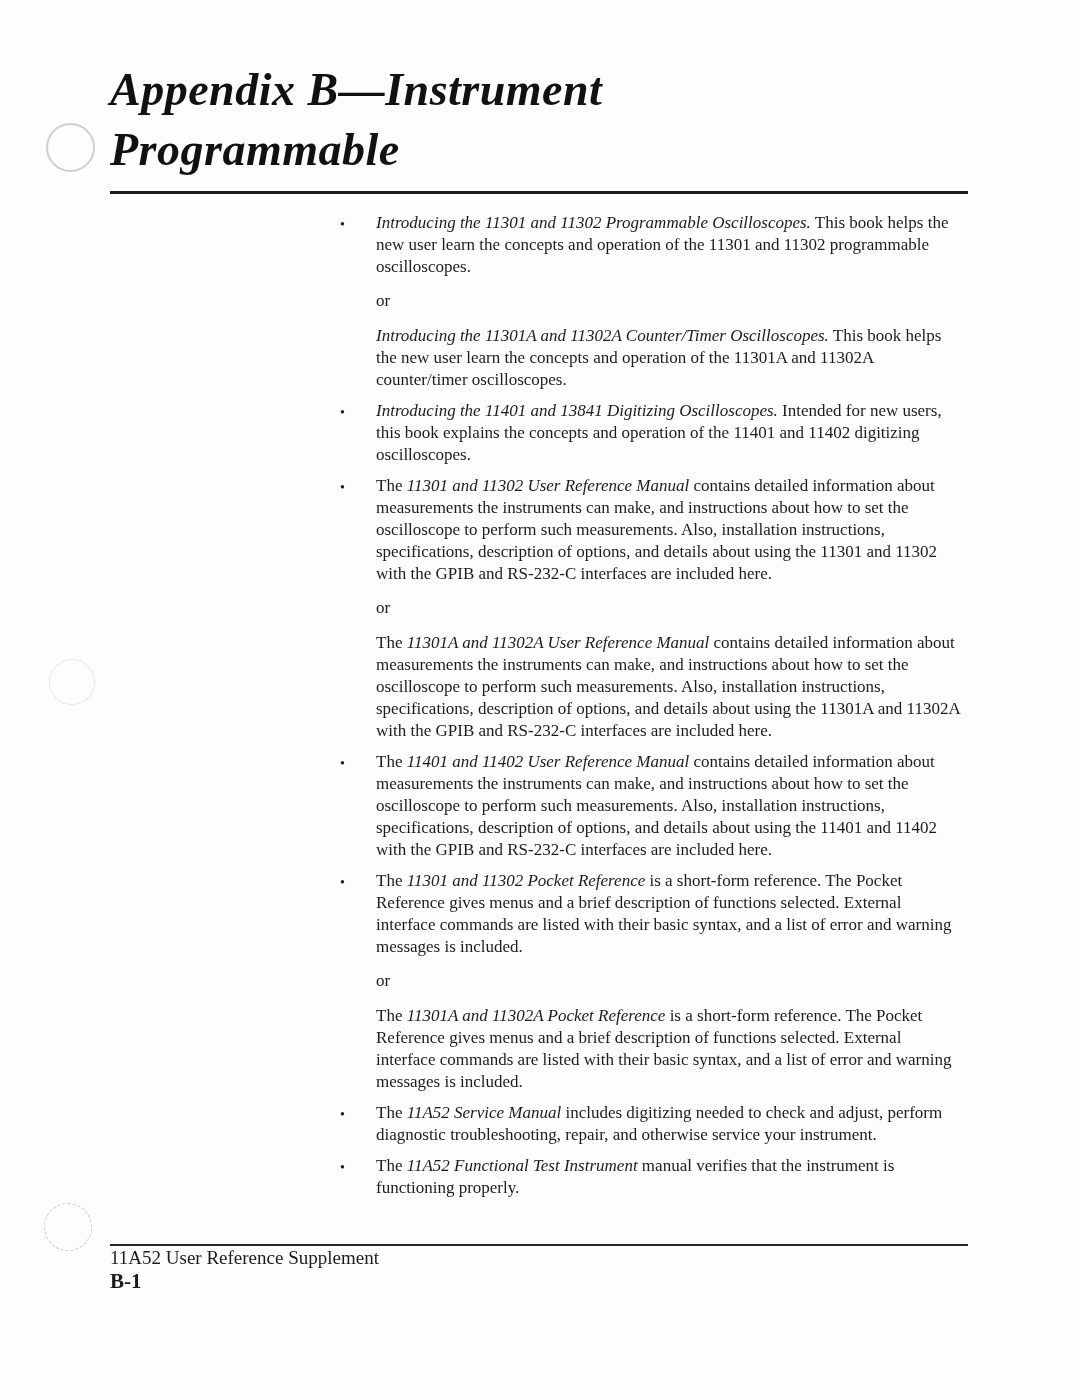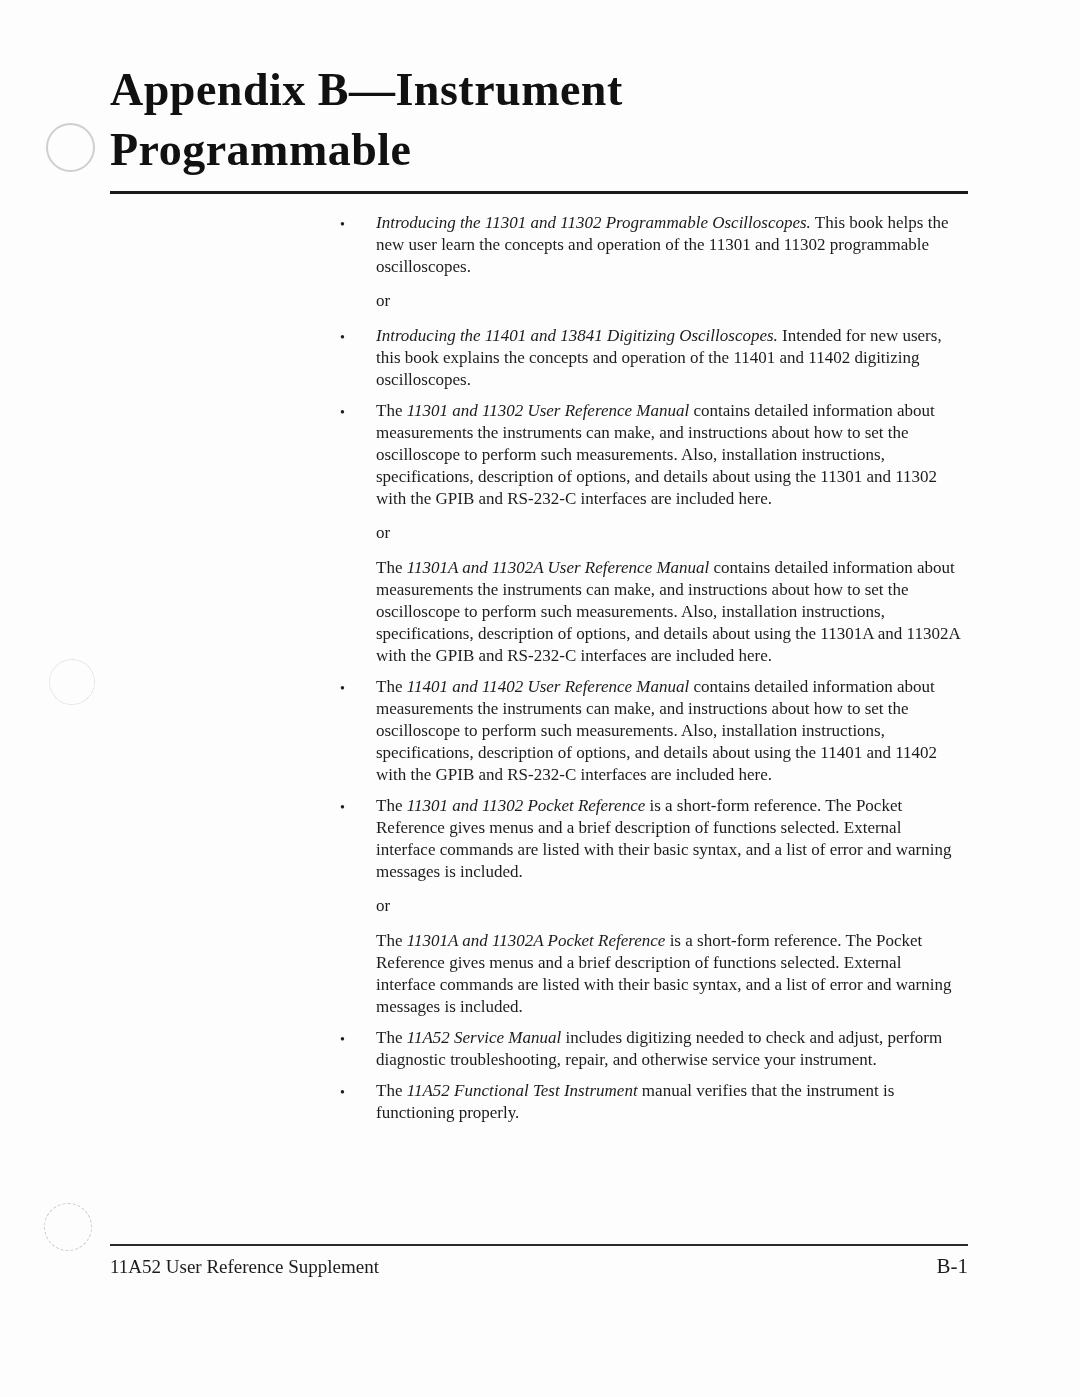--- a/index.html
+++ b/index.html
@@ -25,20 +25,21 @@
   }
   .hole-1 { left: 46px; top: 123px; width: 45px; height: 45px; border: 2px solid rgba(150,150,150,0.45); }
   .hole-2 { left: 49px; top: 659px; width: 44px; height: 44px; border: 1px dotted rgba(170,170,170,0.55); }
   .hole-3 { left: 44px; top: 1203px; width: 46px; height: 46px; border: 1px dashed rgba(160,160,160,0.55); }
 
   .doc-header {
     position: absolute;
     left: 110px;
     top: 60px;
     right: 112px;
+    font-style: italic;
   }
   .doc-title {
     margin: 0;
     font-size: 46px;
     font-weight: bold;
     line-height: 60px;
     letter-spacing: 0.5px;
     color: #111;
   }
   .title-line { display: block; }
@@ -79,24 +80,25 @@
     top: 1244px;
   }
   .footer-rule {
     height: 2px;
     background: #2a2a2a;
   }
   .footer-row {
     display: flex;
     justify-content: space-between;
     align-items: baseline;
-    margin-top: 8px;
+    margin-top: 1px;
+    flex-direction: column;
   }
   .footer-left { font-size: 19px; }
-  .footer-right { font-size: 21px; font-weight: normal; }
+  .footer-right { font-size: 21px; font-weight: bold; }
 </style>
 </head>
 <body>
 
 <div class="page">
 
   <div class="hole hole-1"></div>
   <div class="hole hole-2"></div>
   <div class="hole hole-3"></div>
 
@@ -109,20 +111,23 @@
   </header>
 
   <main class="doc-body">
     <div id="doc-list" class="doc-list">
         <div class="item item-bullet">
           <span class="marker">•</span>
           <span class="text"><span class="it">Introducing the 11301 and 11302 Programmable Oscilloscopes.</span><span> This book helps the new user learn the concepts and operation of the 11301 and 11302 programmable oscilloscopes.</span></span>
         </div>
         <div class="item item-or">
           <span class="text"><span>or</span></span>
+        </div>
+        <div class="item item-plain">
+          <span class="text"><span class="it">Introducing the 11301A and 11302A Counter/Timer Oscilloscopes.</span><span> This book helps the new user learn the concepts and operation of the 11301A and 11302A counter/timer oscilloscopes.</span></span>
         </div>
         <div class="item item-bullet">
           <span class="marker">•</span>
           <span class="text"><span class="it">Introducing the 11401 and 13841 Digitizing Oscilloscopes.</span><span> Intended for new users, this book explains the concepts and operation of the 11401 and 11402 digitizing oscilloscopes.</span></span>
         </div>
         <div class="item item-bullet">
           <span class="marker">•</span>
           <span class="text"><span>The </span><span class="it">11301 and 11302 User Reference Manual</span><span> contains detailed information about measurements the instruments can make, and instructions about how to set the oscilloscope to perform such measurements. Also, installation instructions, specifications, description of options, and details about using the 11301 and 11302 with the GPIB and RS-232-C interfaces are included here.</span></span>
         </div>
         <div class="item item-or">

